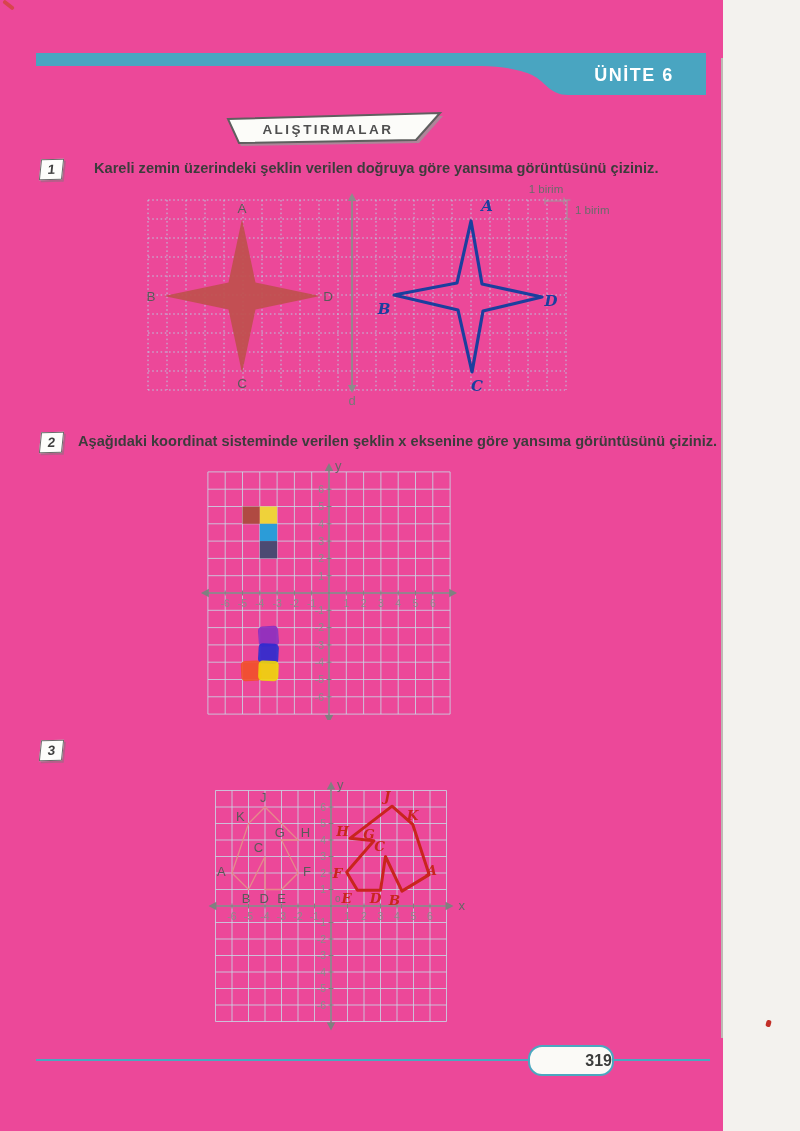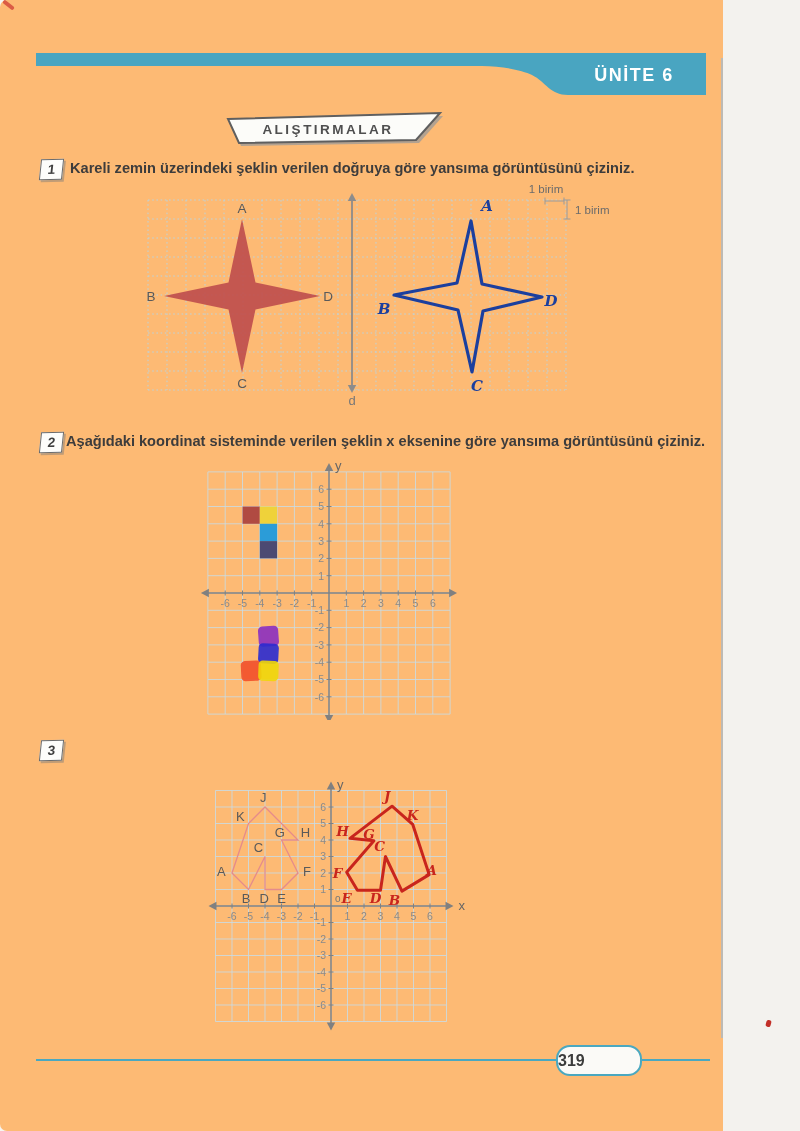--- a/index.html
+++ b/index.html
@@ -1,41 +1,41 @@
 <!DOCTYPE html>
 <html><head>
 <meta charset="utf-8">
 <style>
   html,body{margin:0;padding:0;}
   body{width:800px;height:1131px;position:relative;background:#f7f6f2;
        font-family:"Liberation Sans",sans-serif;overflow:hidden;}
-  .page{position:absolute;inset:0;background:#fdba74;border-radius:7px;}
+  .page{position:absolute;inset:0;background:#ec4899;}
   .right-margin{position:absolute;left:723px;top:0;width:77px;height:1131px;background:#f3f2ee;}
   .edge-line{position:absolute;left:721px;top:58px;width:2px;height:980px;background:#bdbab4;}
   .corner-mark{position:absolute;left:2px;top:3px;width:13px;height:4px;background:#d2453a;
                transform:rotate(38deg);border-radius:2px;opacity:.8;}
   .red-dot{position:absolute;left:766px;top:1020px;width:5px;height:7px;background:#c23028;
            border-radius:2px;transform:rotate(15deg);}
   svg.banner{position:absolute;left:30px;top:45px;width:690px;height:55px;}
   svg.flag{position:absolute;left:180px;top:106px;width:280px;height:48px;}
   .unit-text{font:bold 18px "Liberation Sans",sans-serif;letter-spacing:1.5px;fill:#ffffff;}
   .flag-text{font:bold 13.5px "Liberation Sans",sans-serif;letter-spacing:2.5px;fill:#4f4f4f;}
   .exnum{position:absolute;width:21px;height:19px;border:1.6px solid #6b6b6b;background:#fdfdfb;
          transform:skewX(-7deg) rotate(-1deg);box-shadow:2px 2px 0 rgba(120,120,120,.45);
          display:flex;align-items:center;justify-content:center;
          font-weight:bold;font-size:13.5px;color:#3f3f3f;}
   .extext{position:absolute;width:685px;font-weight:700;font-size:14.6px;color:#3d3c3c;
-          line-height:21px;}
+          line-height:21px;padding-left:24px;}
   .extext span{display:block;white-space:nowrap;}
   .extext .l1{text-indent:30px;}
   svg.fig{position:absolute;}
   .footer-line{position:absolute;left:36px;top:1059px;width:674px;height:2px;background:#4aa8c0;}
-  .page-pill{position:absolute;left:556px;top:1045px;width:82px;height:27px;background:#fbfaf7;
+  .page-pill{position:absolute;left:528px;top:1045px;width:82px;height:27px;background:#fbfaf7;
              border:2px solid #4aa8c0;border-radius:14px;display:flex;align-items:center;
-             justify-content:flex-start;font-weight:bold;font-size:16px;color:#3c3c3c;}
+             justify-content:flex-end;font-weight:bold;font-size:16px;color:#3c3c3c;}
 </style>
 </head>
 <body>
 
 <div class="page">
   <div class="right-margin"></div>
   <div class="edge-line"></div>
   <div class="corner-mark"></div>
   <div class="red-dot"></div>
 
@@ -113,21 +113,21 @@
         <line x1="426" y1="14.5" x2="426" y2="21.5"></line>
         <line x1="429" y1="17" x2="429" y2="36"></line>
         <line x1="425.5" y1="17" x2="432.5" y2="17"></line>
         <line x1="425.5" y1="36" x2="432.5" y2="36"></line>
       </g>
       <text x="408" y="10" text-anchor="middle" fill="#6b6b6b" font-size="11.5" font-family="&quot;Liberation Sans&quot;,sans-serif" font-weight="normal" font-style="normal">1 birim</text>
       <text x="437" y="31" text-anchor="start" fill="#6b6b6b" font-size="11.5" font-family="&quot;Liberation Sans&quot;,sans-serif" font-weight="normal" font-style="normal">1 birim</text>
     </svg>
 
   <div class="exnum" style="left:40px;top:432px">2</div>
-  <div class="extext" style="left:36px;top:431px">
+  <div class="extext" style="left:24px;top:431px">
     <span class="l1">Aşağıdaki koordinat sisteminde verilen şeklin x eksenine göre yansıma görüntüsünü çiziniz.</span>
   </div>
   <svg id="fig2" class="fig" style="left:200px;top:458px;width:265px;height:262px" viewBox="0 0 265 262">
       <g>
         <line x1="7.8999999999999915" y1="13.899999999999991" x2="7.8999999999999915" y2="256.1" stroke="#c6dde9" stroke-width="0.8"></line>
         <line x1="7.8999999999999915" y1="13.899999999999991" x2="250.10000000000002" y2="13.899999999999991" stroke="#c6dde9" stroke-width="0.8"></line>
         <line x1="25.19999999999999" y1="13.899999999999991" x2="25.19999999999999" y2="256.1" stroke="#c6dde9" stroke-width="0.8"></line>
         <line x1="7.8999999999999915" y1="31.19999999999999" x2="250.10000000000002" y2="31.19999999999999" stroke="#c6dde9" stroke-width="0.8"></line>
         <line x1="42.5" y1="13.899999999999991" x2="42.5" y2="256.1" stroke="#c6dde9" stroke-width="0.8"></line>
         <line x1="7.8999999999999915" y1="48.5" x2="250.10000000000002" y2="48.5" stroke="#c6dde9" stroke-width="0.8"></line>

